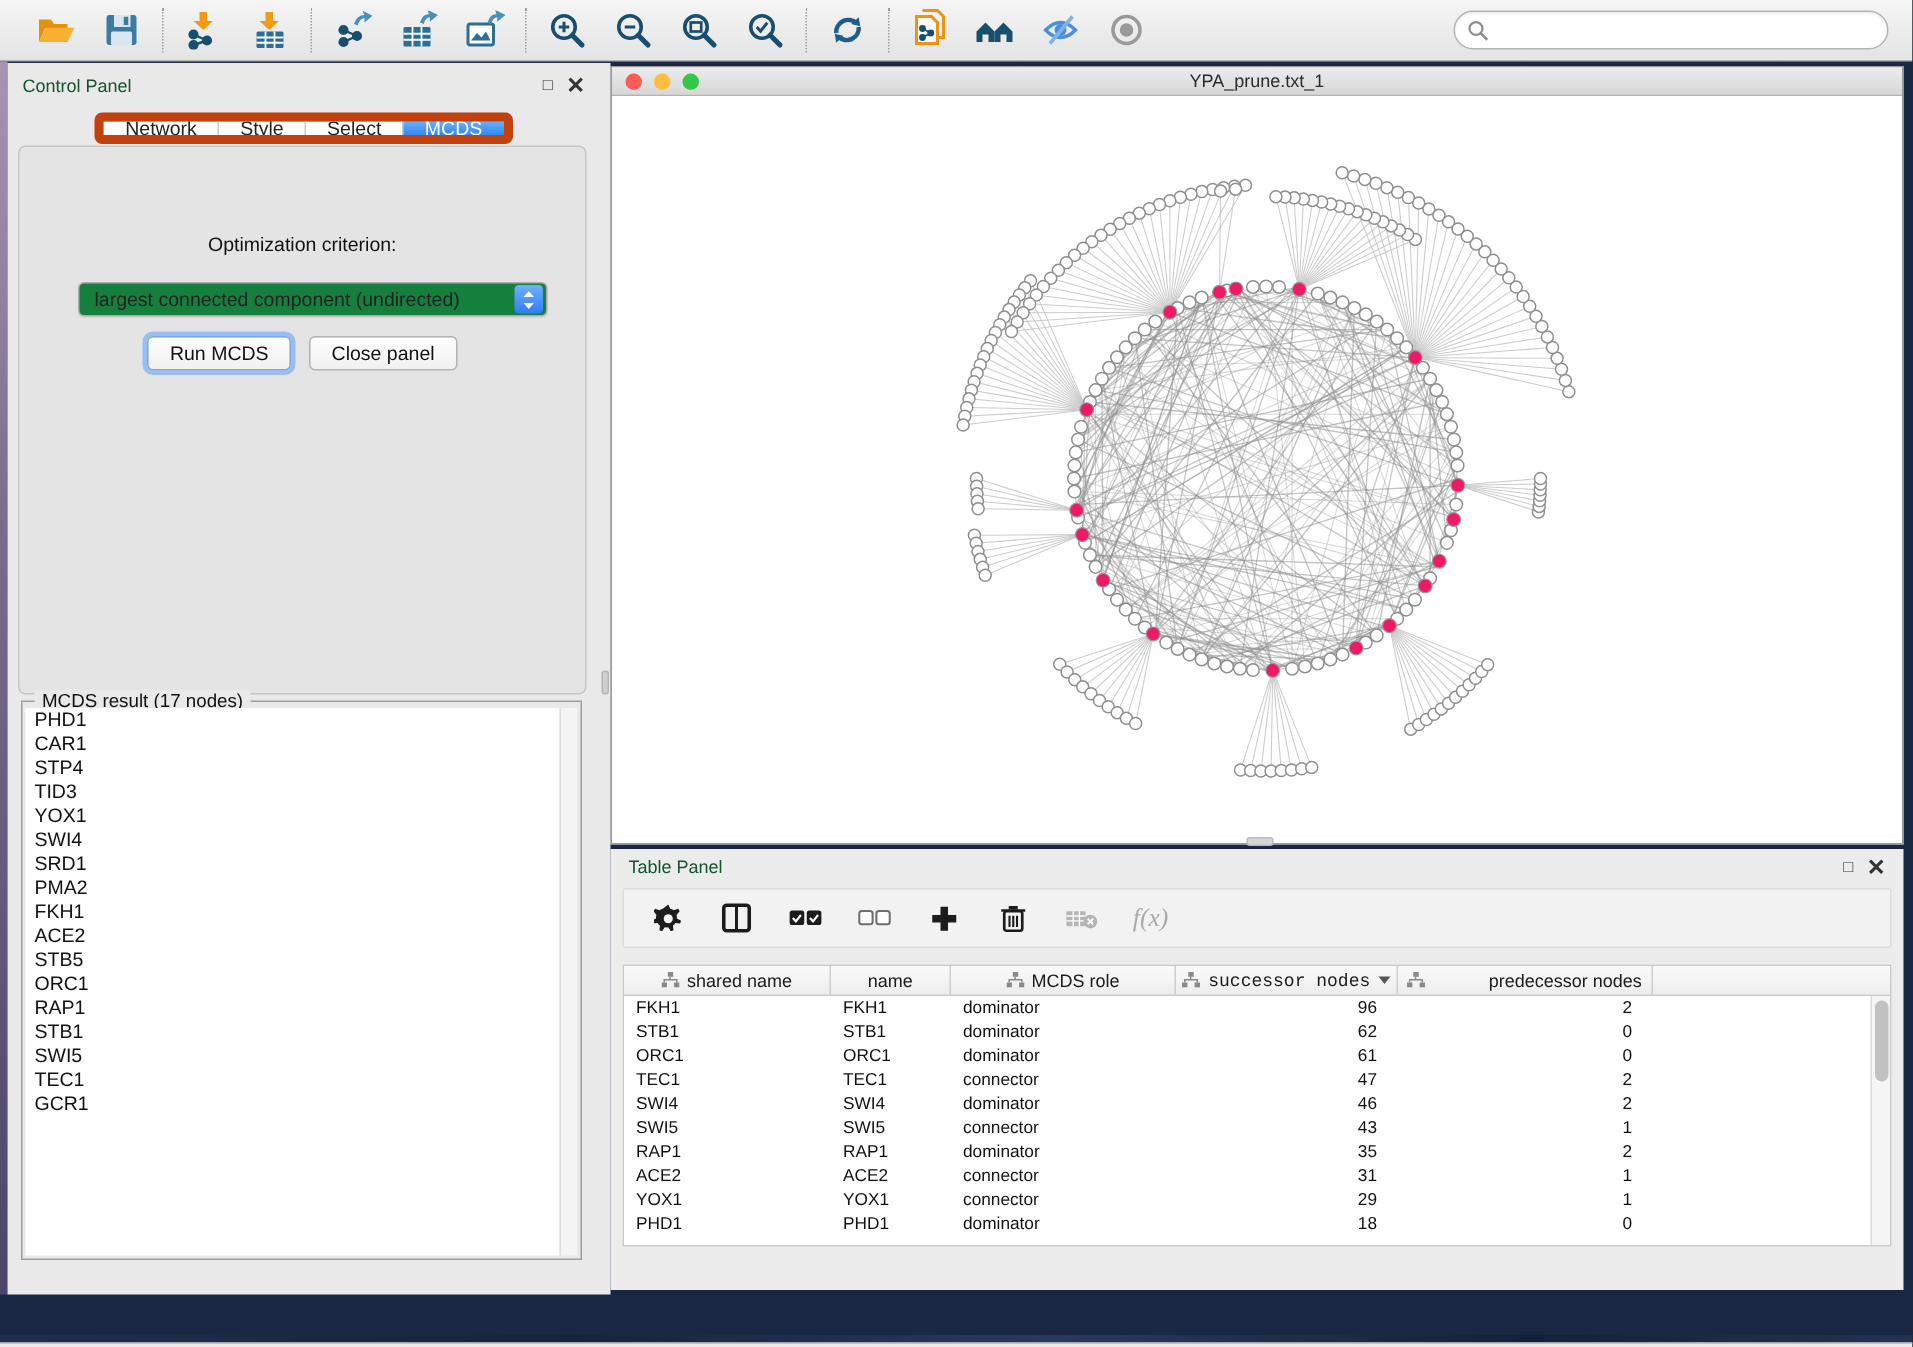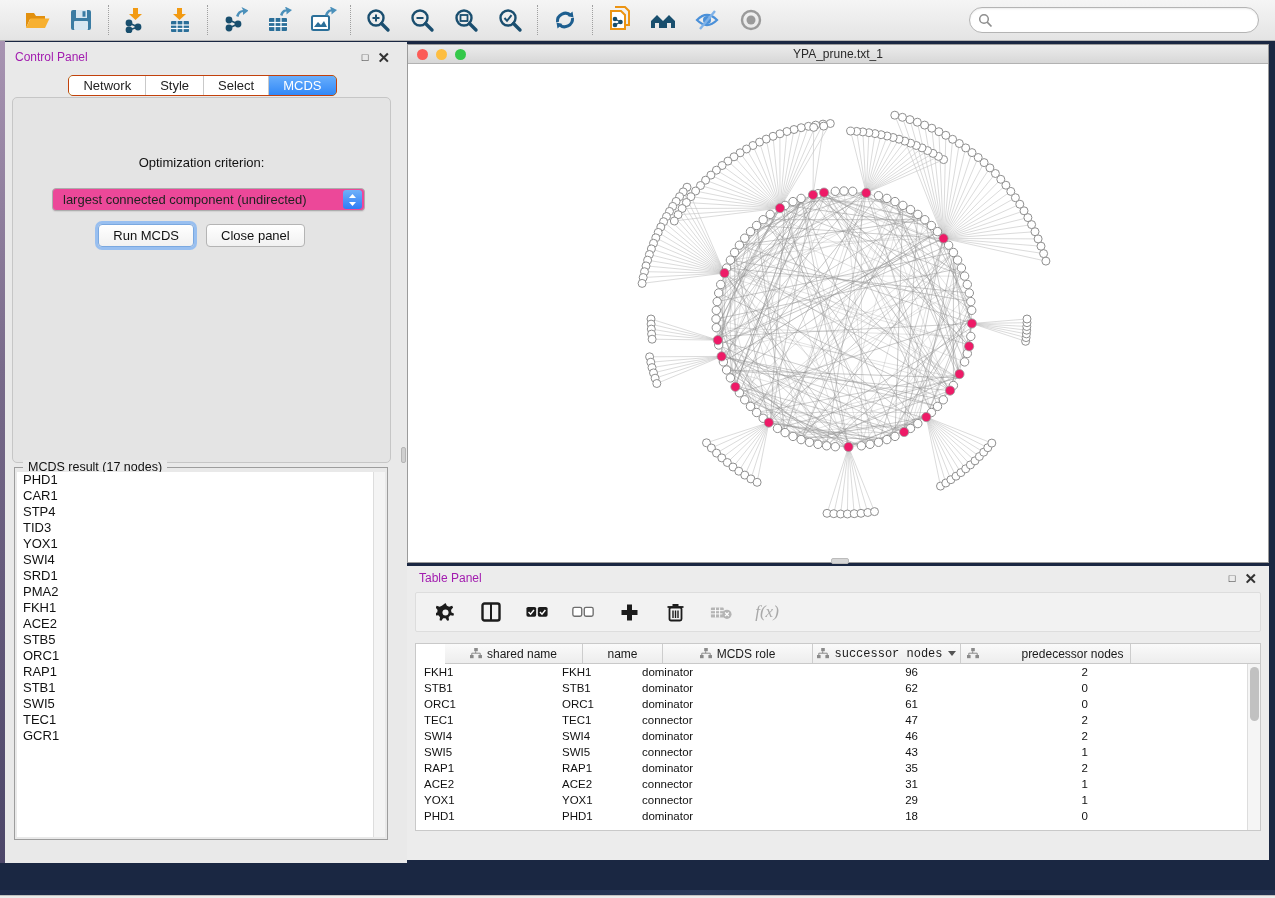--- a/index.html
+++ b/index.html
@@ -21,34 +21,34 @@
 
   
   .wall-left { position:absolute; left:0; top:41px; width:5px; height:822px;
     background:linear-gradient(#a894b2, #786a8a 40%, #4c4668); }
   .wall-bottom { position:absolute; left:0; top:890px; width:1275px; height:8px;
     background:linear-gradient(90deg,#202c4c,#16233f 30%,#2a3a5c 55%,#14203a 80%,#243352); }
 
   
   .control-panel { position:absolute; left:5px; top:42px; width:395px; height:821px; background:#e9e9e9; }
   .cp-header { height:30px; display:flex; align-items:center; padding:0 10px; }
-  .panel-title { font-size:12px; color:#a21caf; }
+  .panel-title { font-size:12px; color:#14532d; }
   .win-btns { margin-left:auto; display:flex; gap:9px; align-items:center; color:#333; }
   .float-btn { font-size:11px; line-height:11px; cursor:default; }
   .close-btn { font-weight:bold; font-size:15px; line-height:13px; cursor:default; }
   .cp-tabs { position:absolute; left:0; top:33px; width:100%; display:flex; justify-content:center; }
-  .seg { display:flex; border:1px solid #c2410c; border-radius:5px; overflow:hidden; background:#84cc16; height:21px; }
+  .seg { display:flex; border:6px solid #c2410c; border-radius:5px; overflow:hidden; background:#84cc16; height:21px; }
   .seg .tab { padding:0 14px; display:flex; align-items:center; font-size:13px; color:#222;
     border-right:1px solid #c9c9c9; background:#fff; }
   .seg .tab:last-child { border-right:none; }
   .seg .tab.active { background:linear-gradient(#68aefc,#3188f7); color:#fff; }
   .cp-box { position:absolute; left:7px; top:55px; width:379px; height:366px;
     background:#e4e4e4; border:1px solid #c6c6c6; border-radius:5px; }
   .opt-label { position:absolute; left:0; top:57px; width:100%; text-align:center; font-size:13px; color:#111; }
-  .cp-select { position:absolute; left:39px; top:90px; width:313px; height:23px; background:#ec4899;
+  .cp-select { position:absolute; left:39px; top:90px; width:313px; height:23px; background:#15803d;
     border:1px solid #adadad; border-radius:4px; display:flex; align-items:center;
     font-size:13px; padding-left:10px; box-shadow:0 1px 1px rgba(0,0,0,.08); }
   .cp-select .stepper { margin-left:auto; width:19px; height:19px; margin-right:2px; border-radius:3px;
     background:linear-gradient(#6fb1f9,#2f7cf6); display:flex; flex-direction:column; align-items:center; justify-content:center; }
   .stepper svg { display:block; }
   .cp-buttons { position:absolute; left:0; top:126px; width:100%; display:flex; justify-content:center; gap:12px; }
   .mac-btn { height:23px; background:linear-gradient(#ffffff,#f1f1f1); border:1px solid #b4b4b4;
     border-radius:4px; font-size:13px; padding:0 14px; display:flex; align-items:center; color:#111; }
   .mac-btn.focused { box-shadow:0 0 0 3px rgba(90,160,250,.55); border-color:#7aa8e0; }
 
@@ -75,21 +75,21 @@
   .hsplit-grip { position:absolute; left:831px; top:558px; width:18px; height:6px; background:#d6d6d6; border:1px solid #bcbcbc; border-radius:2px; }
 
   
   .table-panel { position:absolute; left:407px; top:566px; width:862px; height:294px; background:#ececec; }
   .tp-header { height:24px; display:flex; align-items:center; padding:0 12px; }
   .tp-toolbar { position:absolute; left:8px; top:26px; width:846px; height:40px; background:#f2f2f2;
     border:1px solid #ddd; border-radius:2px; display:flex; align-items:center; gap:24px; padding-left:18px; }
   .tp-toolbar .icn { display:flex; align-items:center; justify-content:center; width:22px; height:22px; }
   .fx { font-family:"Liberation Serif", serif; font-style:italic; font-size:17px; color:#a9a9a9; }
 
-  .tbl { position:absolute; left:8px; top:77px; width:846px; height:188px; background:#fff; border:1px solid #c9c9c9;padding-left:29px; }
+  .tbl { position:absolute; left:8px; top:77px; width:846px; height:188px; background:#fff; border:1px solid #c9c9c9; }
   .tbl-head { display:flex; height:20px; background:linear-gradient(#fafafa,#ededed); border-bottom:1px solid #c9c9c9; }
   .th { display:flex; align-items:center; justify-content:center; gap:5px; font-size:12px; color:#1a1a1a;
     border-right:1px solid #cdcdcd; overflow:hidden; }
   .th:last-child { border-right:none; }
   .th .caret { width:0; height:0; border-left:4px solid transparent; border-right:4px solid transparent; border-top:5px solid #555; }
   .tbl-body { position:absolute; left:0; top:20px; right:13px; bottom:0; overflow:hidden; }
   .tr { display:flex; height:16px; align-items:center; }
   .td { font-size:11.5px; color:#111; padding-left:8px; white-space:nowrap; overflow:hidden; }
   .td.num { text-align:right; padding-right:14px; padding-left:0; }
   .tbl-scroll { position:absolute; top:20px; right:0; bottom:0; width:13px; background:#f5f5f5; border-left:1px solid #ddd; }

